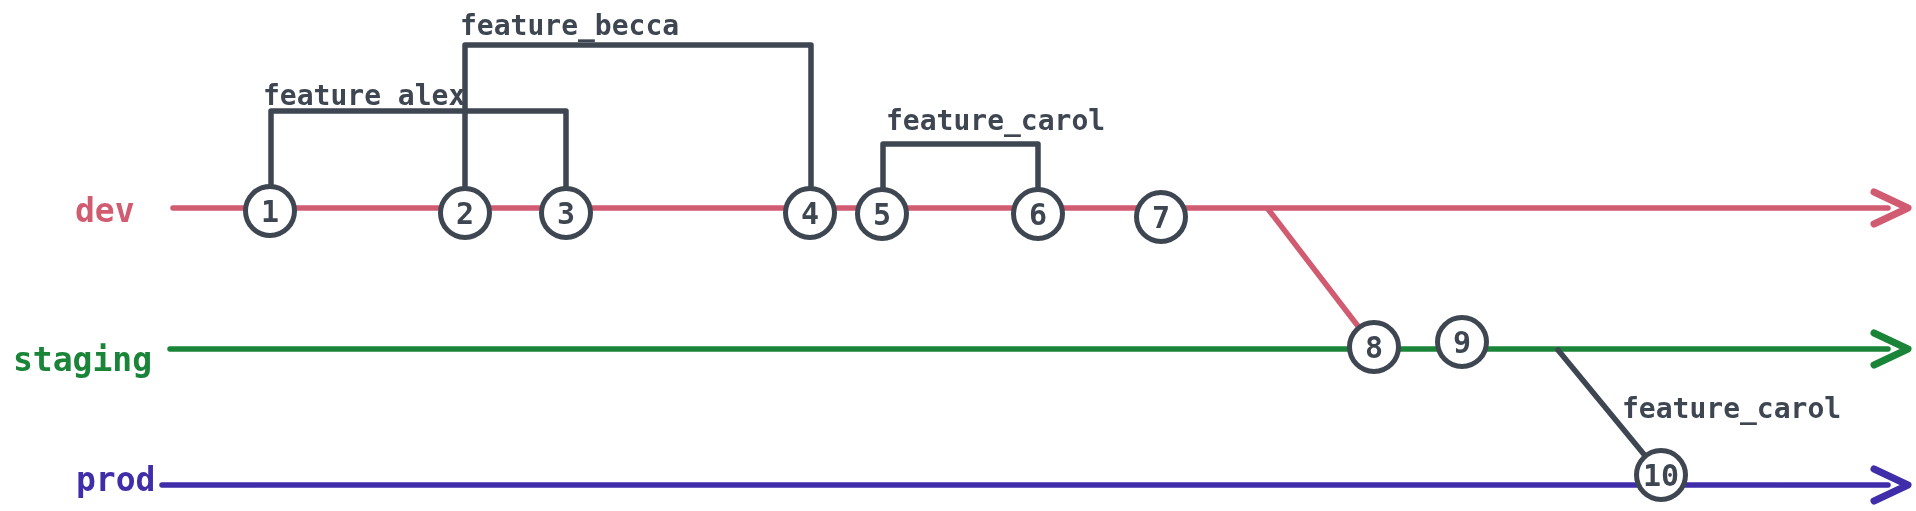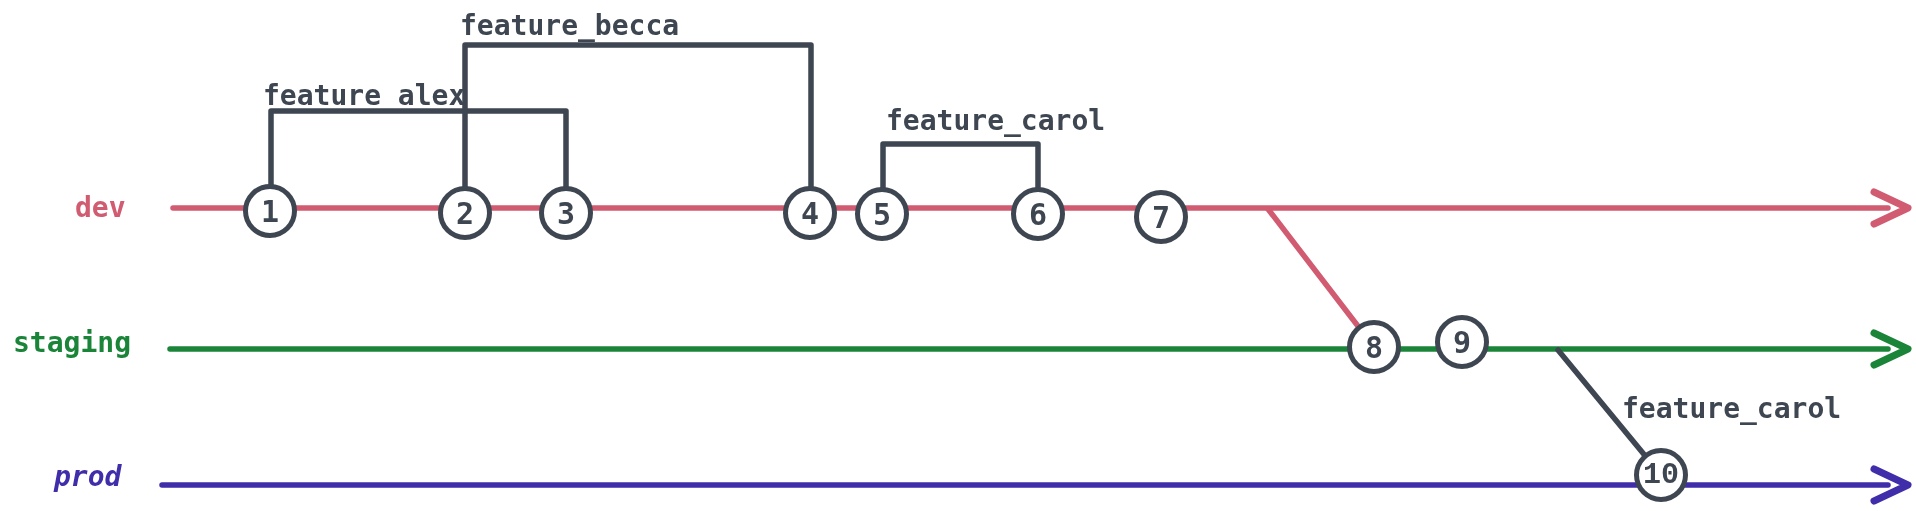--- a/index.html
+++ b/index.html
@@ -16,21 +16,21 @@
 
   .edge  { fill: none; stroke-width: 5.5; stroke-linecap: round; stroke-linejoin: round; }
   .arrow { fill: none; stroke-width: 7;   stroke-linecap: round; stroke-linejoin: round; }
   .s-dev     { stroke: var(--dev); }
   .s-staging { stroke: var(--staging); }
   .s-prod    { stroke: var(--prod); }
   .s-ink     { stroke: var(--ink); }
 
   .branch-label {
     position: absolute;
-    font-size: 28px;
+    font-size: 33px;
     font-weight: bold;
     line-height: 1;
     white-space: nowrap;
     letter-spacing: 0;
   }
   .c-dev     { color: var(--dev); }
   .c-staging { color: var(--staging); }
   .c-prod    { color: var(--prod); }
 
   .feature-label {
@@ -74,32 +74,32 @@
 
     <path class="edge s-dev" d="M1268 209 L1374 347"></path>
     <path class="edge s-ink" d="M1558 350 L1661 475"></path>
 
     <path class="edge s-ink" d="M271 213 V111 H566 V213"></path>
     <path class="edge s-ink" d="M465 213 V45 H811 V213"></path>
     <path class="edge s-ink" d="M883 213 V144 H1038 V213"></path>
   </svg>
 
   <div class="branch-label c-dev" style="left:75px;  top:194px;">dev</div>
-  <div class="branch-label c-staging" style="left:13px;  top:329px;text-align:center;">staging</div>
-  <div class="branch-label c-prod" style="left:54px;  top:463px;font-style:italic;">prod</div>
+  <div class="branch-label c-staging" style="left:13px;  top:343px;text-align:center;">staging</div>
+  <div class="branch-label c-prod" style="left:76px;  top:463px;">prod</div>
 
   <div class="feature-label" style="left:460px;  top:12px;">feature_becca</div>
   <div class="feature-label" style="left:263px;  top:82px;">feature_alex</div>
   <div class="feature-label" style="left:886px;  top:107px;">feature_carol</div>
   <div class="feature-label" style="left:1622px; top:395px;">feature_carol</div>
 
   <div class="commit" style="left:243px;  top:184px;">1</div>
   <div class="commit" style="left:438px;  top:186px;">2</div>
   <div class="commit" style="left:539px;  top:186px;">3</div>
   <div class="commit" style="left:783px;  top:186px;">4</div>
   <div class="commit" style="left:855px;  top:187px;">5</div>
   <div class="commit" style="left:1011px; top:187px;">6</div>
   <div class="commit" style="left:1134px; top:190px;">7</div>
   <div class="commit" style="left:1347px; top:320px;">8</div>
   <div class="commit" style="left:1435px; top:315px;">9</div>
-  <div class="commit" style="left:1634px; top:448px;font-family:Liberation Mono, monospace;">10</div>
+  <div class="commit" style="left:1634px; top:448px;">10</div>
 
 </div>
 
 </body></html>

